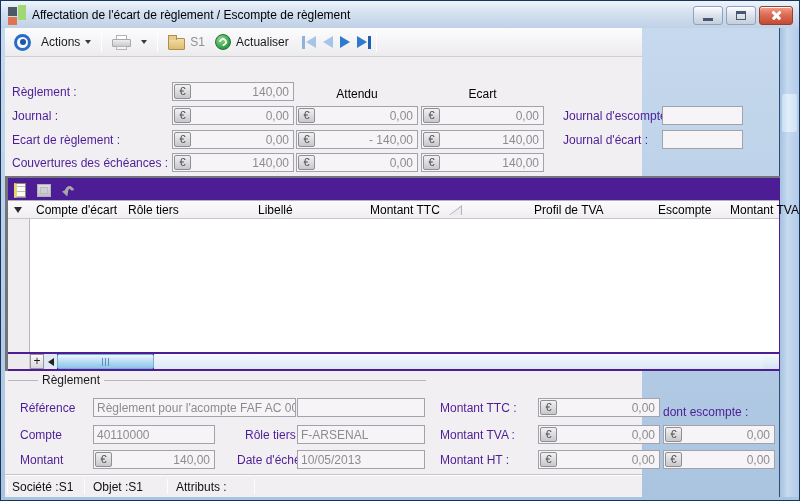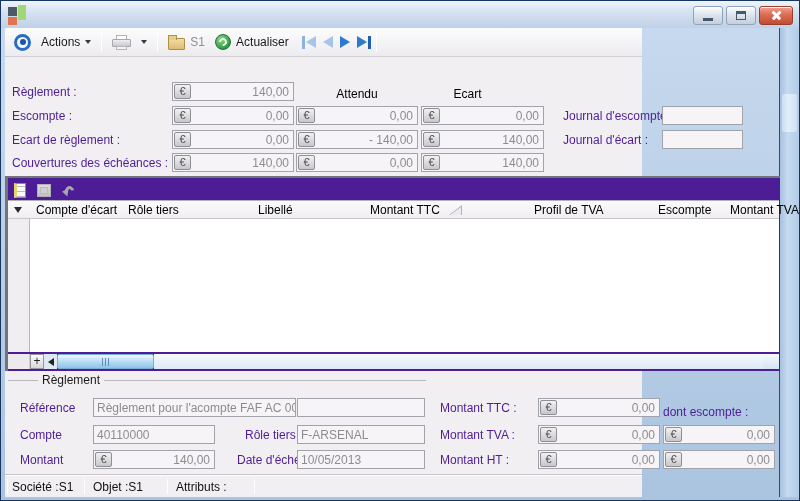--- a/index.html
+++ b/index.html
@@ -136,20 +136,21 @@
 <body>
 
 <div class="win">
 
   <div class="titlebar">
     <div class="appicon">
         <i class="sq1"></i>
         <i class="sq2"></i>
         <i class="sq3"></i>
       </div>
+    <span class="title-text">Affectation de l'écart de règlement / Escompte de règlement</span>
     <div class="winctl">
       <div class="wbtn">
           <span class="glyph-min"></span>
         </div>
       <div class="wbtn">
           <span class="glyph-max"></span>
         </div>
       <div class="wbtn close">
           <span class="glyph-x">
             <i></i>
@@ -210,29 +211,29 @@
           </div>
         <div class="navbtn">
             <span class="tri-r"></span>
             <span class="nbar"></span>
           </div>
       </div>
       <div class="tsep"></div>
     </div>
 
     <div class="colhead" style="left:291px; top:59px; width:122px;">Attendu</div>
-    <div class="colhead" style="left:401px; top:59px; width:123px;">Ecart</div>
+    <div class="colhead" style="left:416px; top:59px; width:123px;">Ecart</div>
 
     <div class="flabel" style="left:7px; top:57px;">Règlement :</div>
     <div class="mf" style="left:167px; top:54px; width:122px;">
       <span class="eur">€</span>
       <span class="val">140,00</span>
     </div>
 
-    <div class="flabel" style="left:7px; top:81px;">Escompte :</div>
+    <div class="flabel" style="left:7px; top:81px;">Journal :</div>
     <div class="mf" style="left:167px; top:78px; width:122px;">
       <span class="eur">€</span>
       <span class="val">0,00</span>
     </div>
     <div class="mf" style="left:291px; top:78px; width:122px;">
       <span class="eur">€</span>
       <span class="val">0,00</span>
     </div>
     <div class="mf" style="left:416px; top:78px; width:123px;">
       <span class="eur">€</span>

